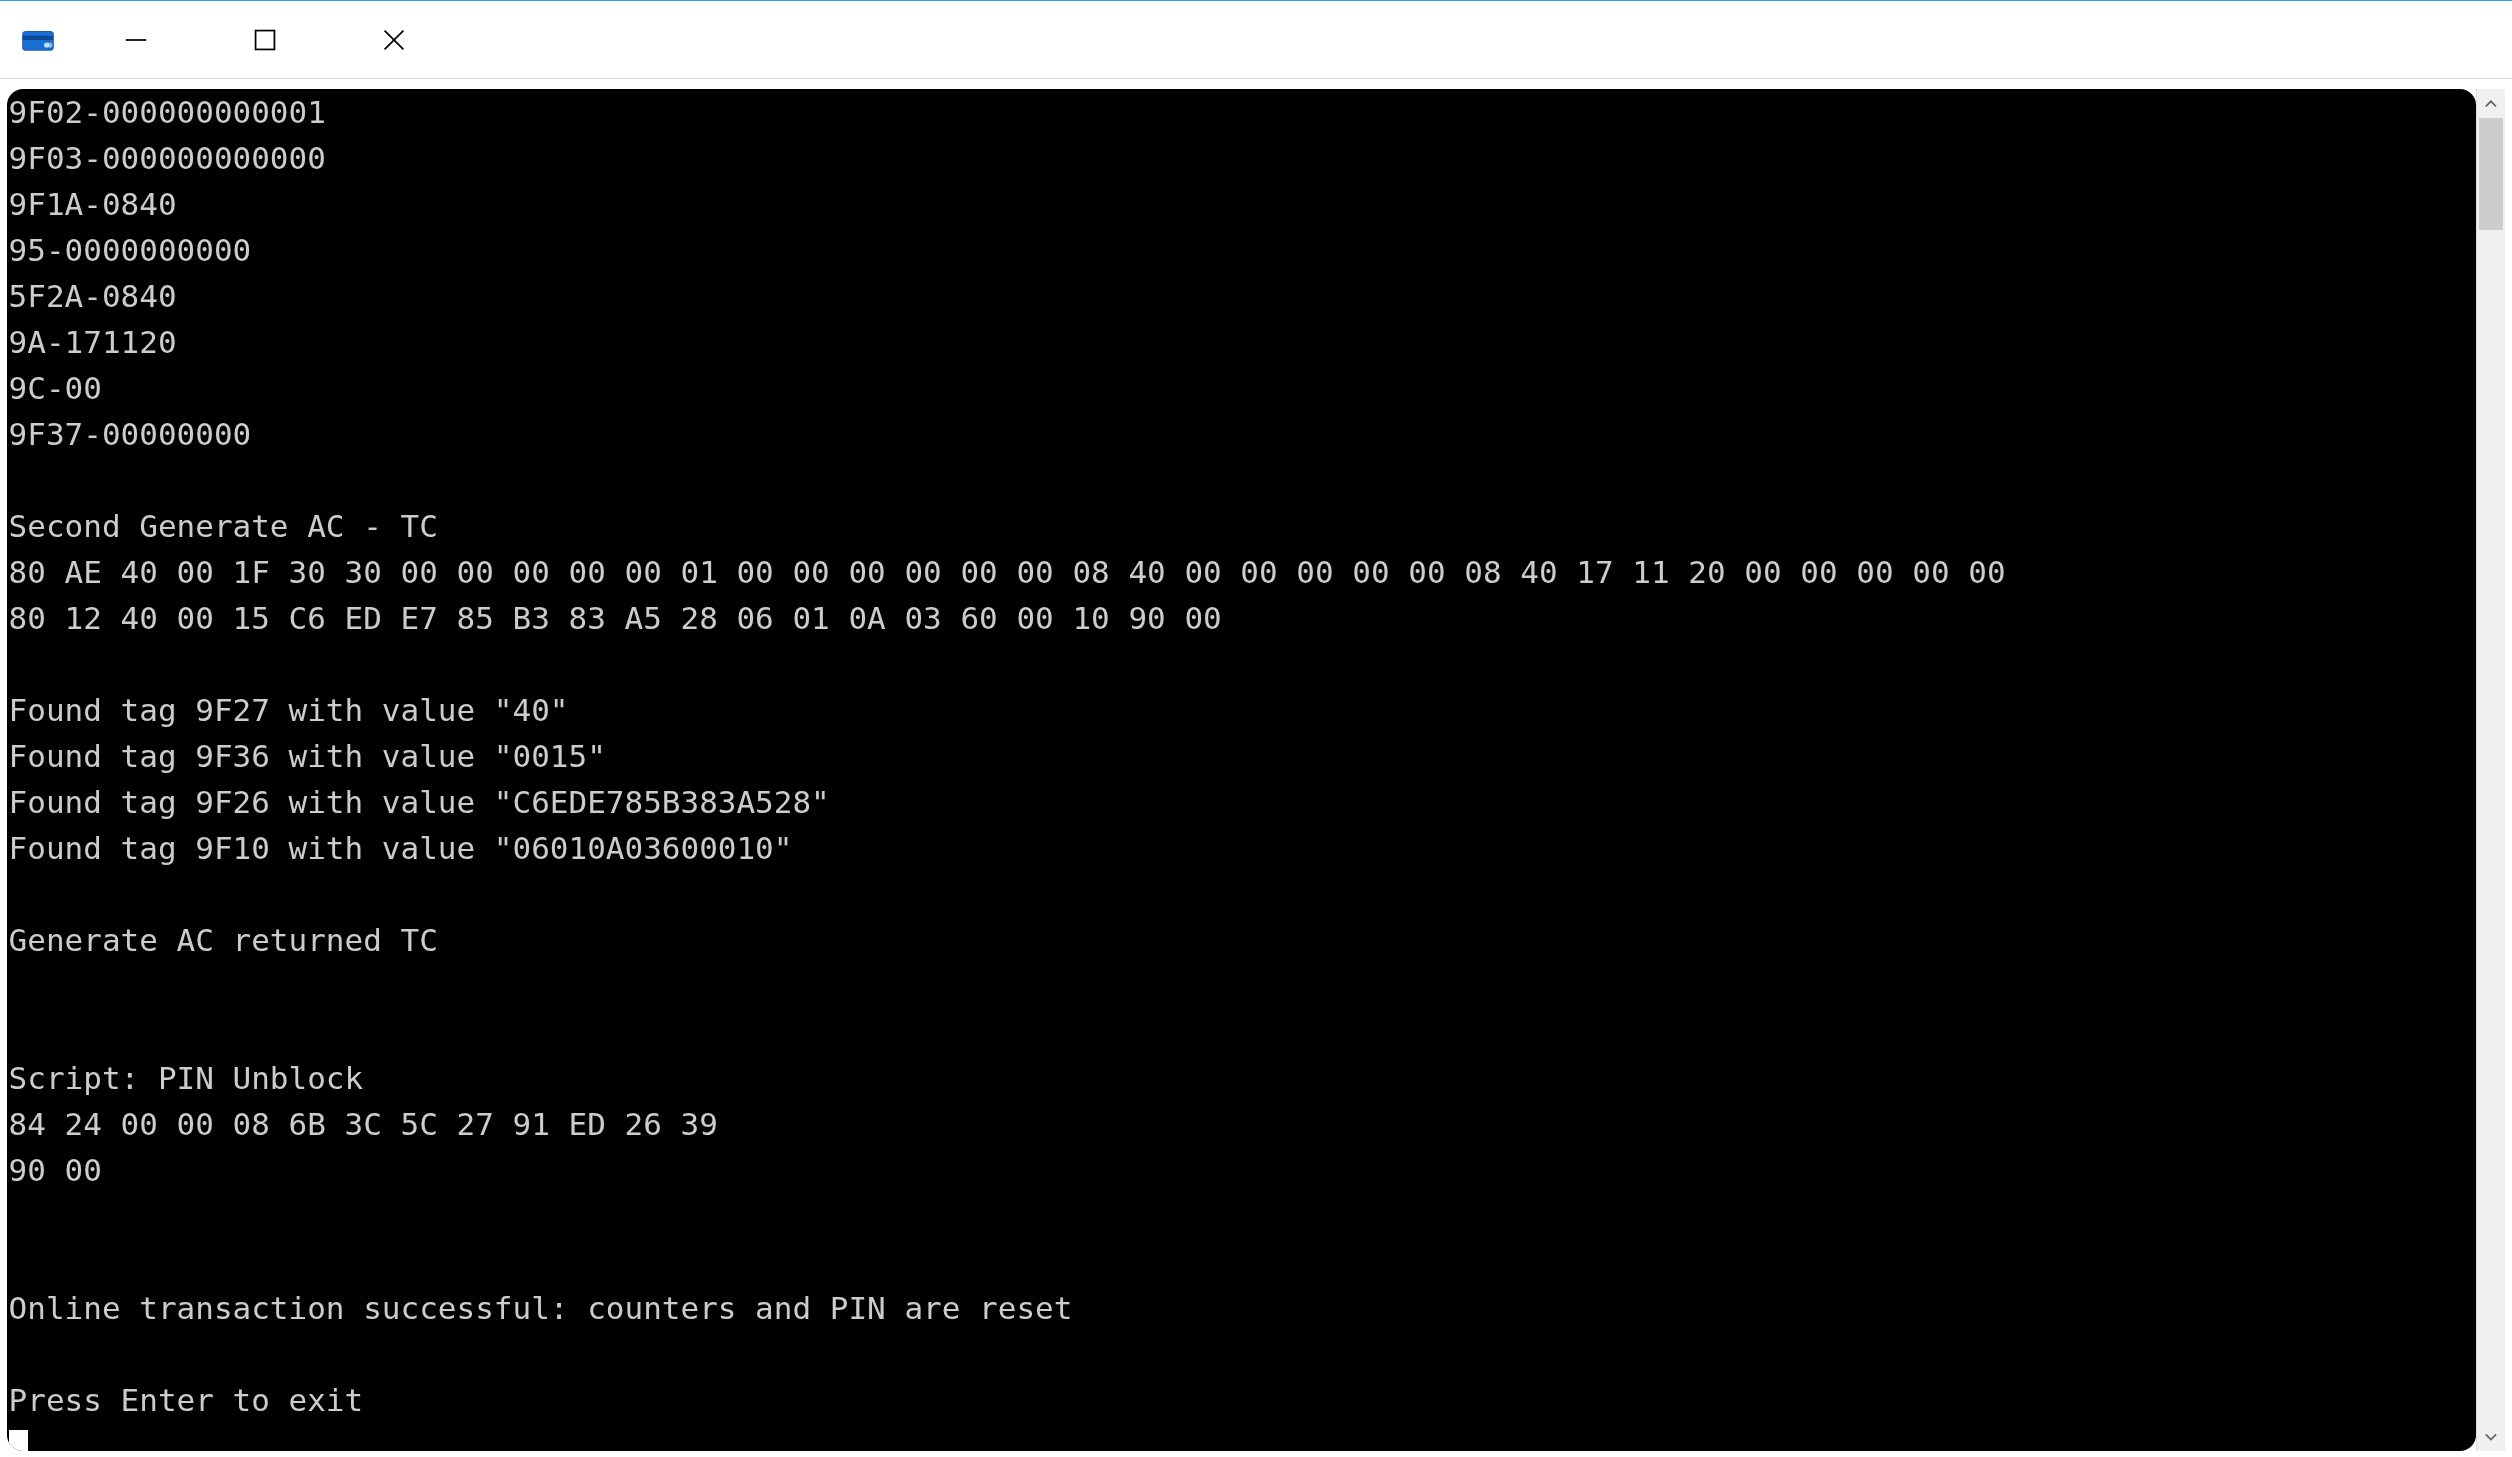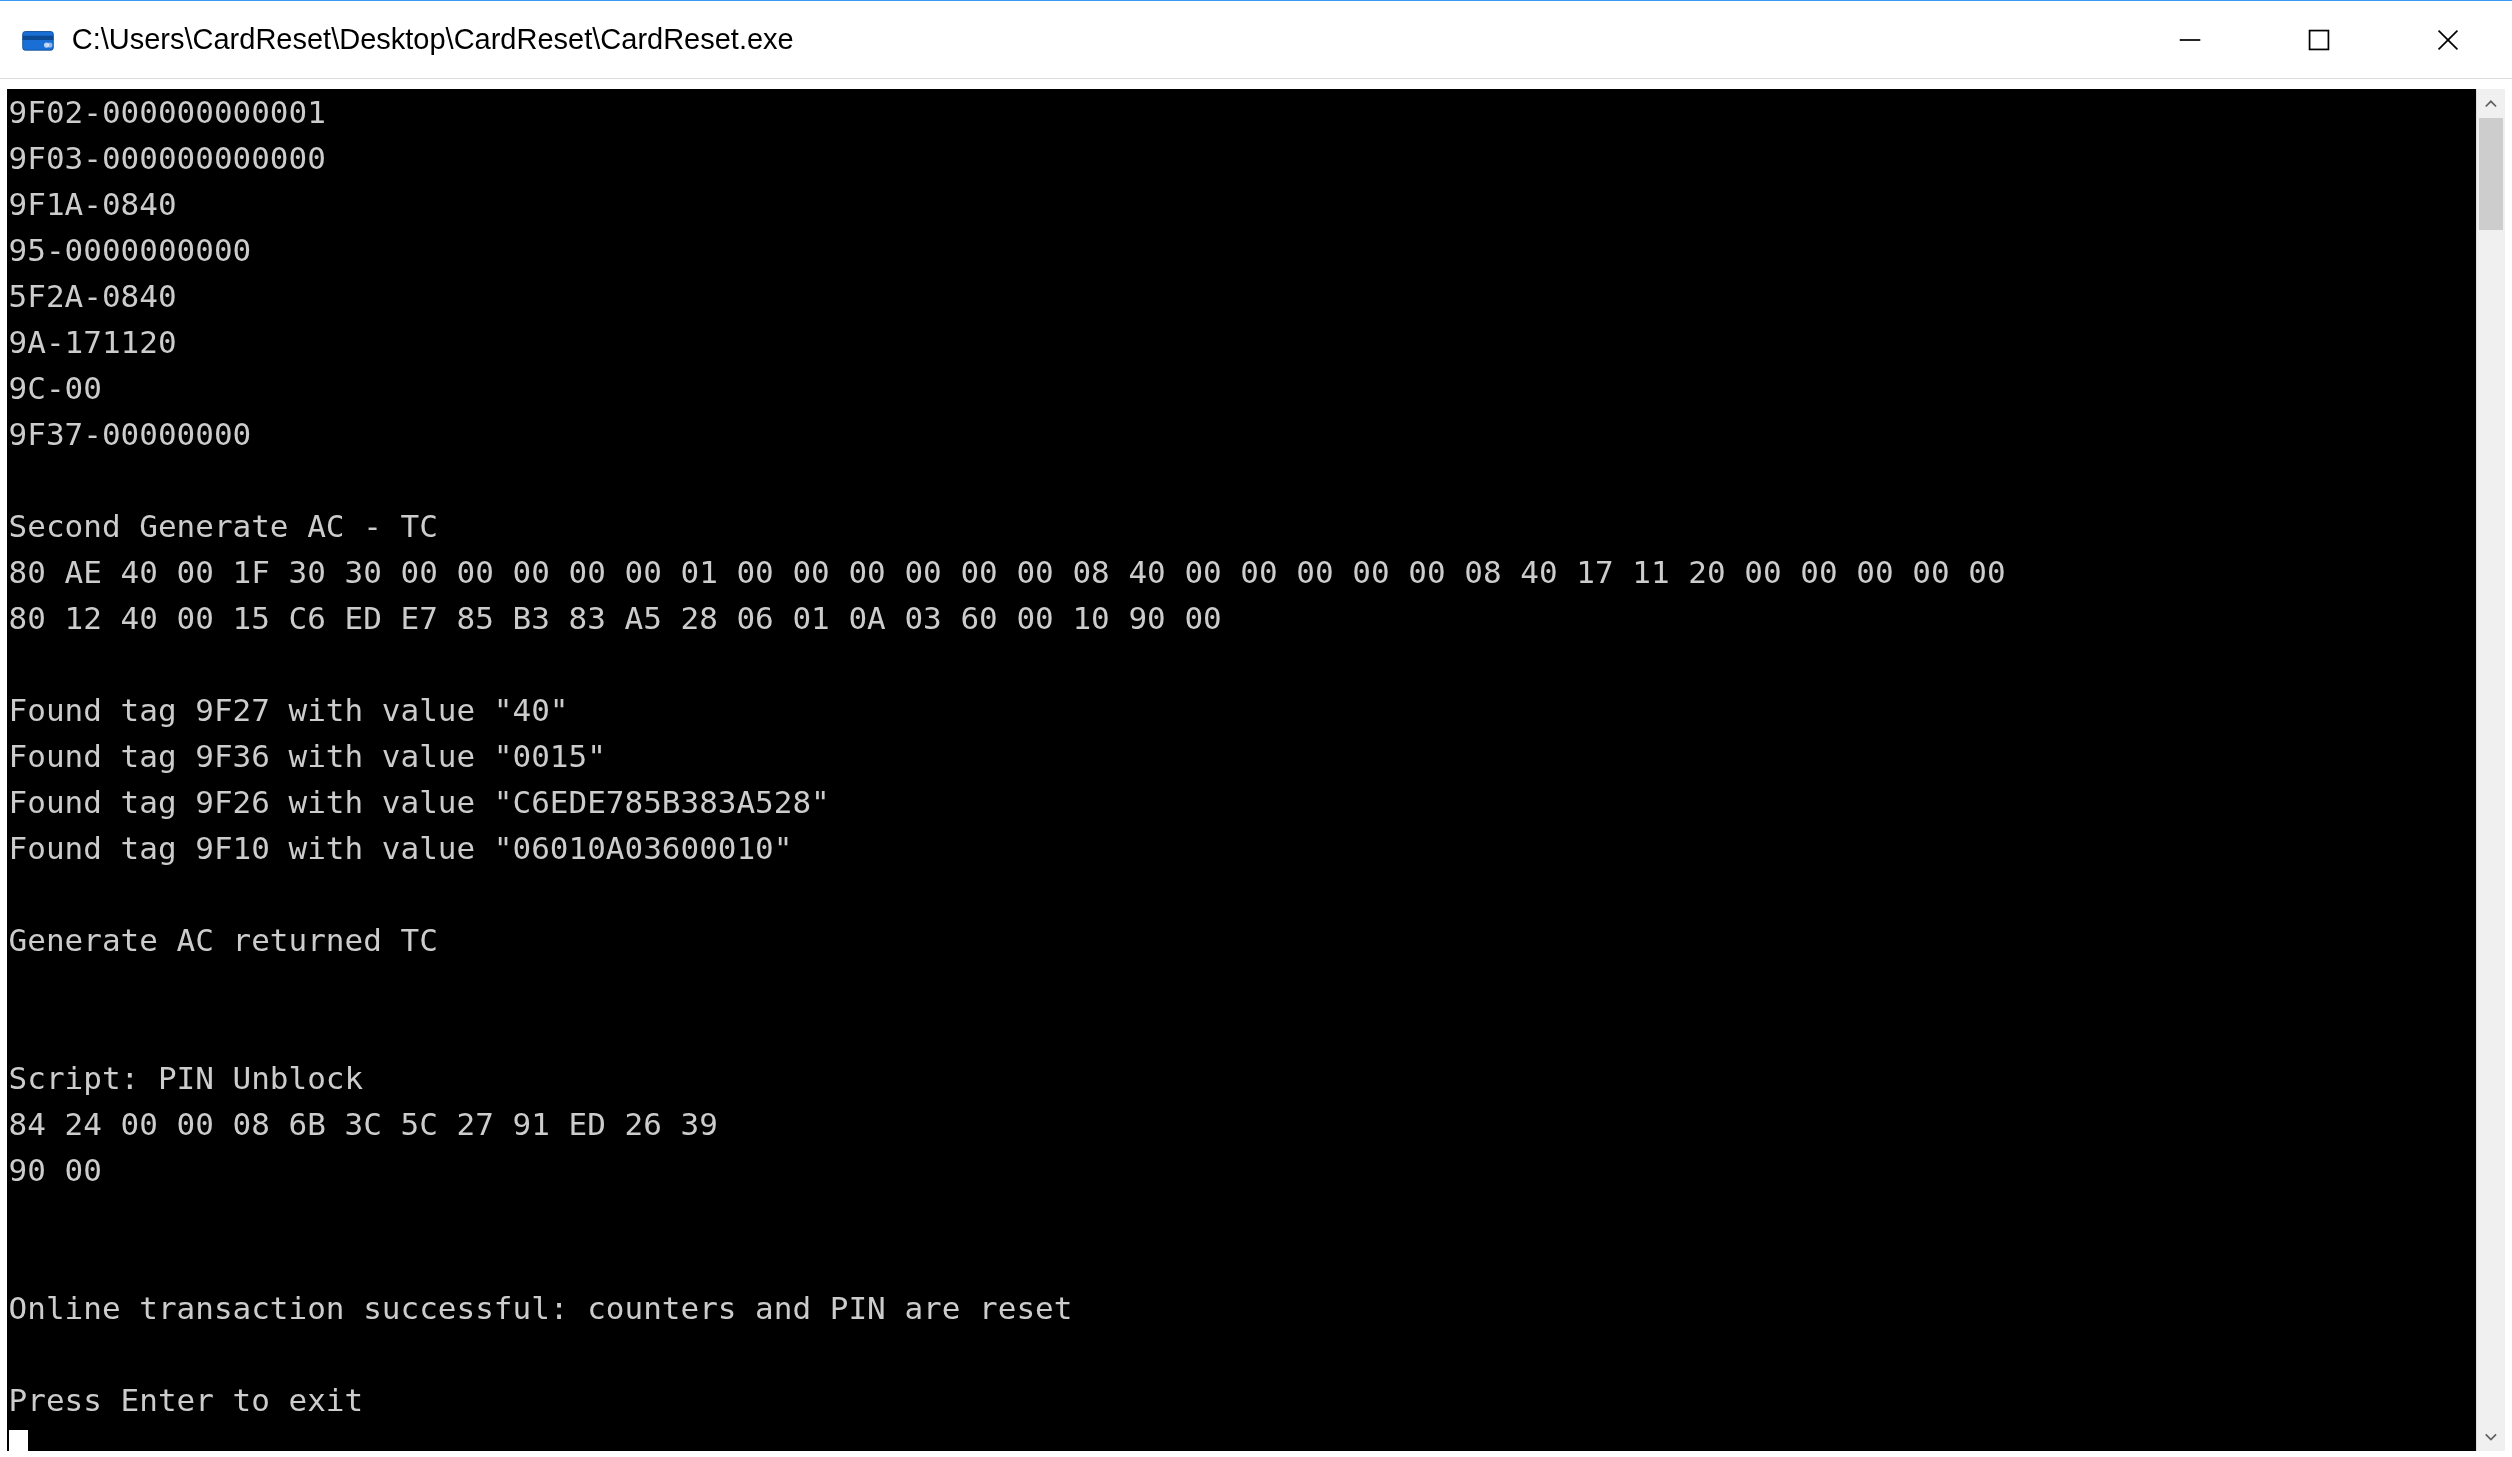--- a/index.html
+++ b/index.html
@@ -76,20 +76,21 @@
     .console {
       flex: 1;
       background: #000;
       color: #ccc;
       font-family: Consolas, "Lucida Console", monospace;
       font-size: 31px;
       line-height: 46px;
       white-space: pre;
       overflow: hidden;
       padding-left: 1.7px;
+      border-radius: 16px;
     }
     .scrollbar-v {
       width: 29px;
       background: #f0f0f0;
       display: flex;
       flex-direction: column;
       border-left: 0.9px solid #ddd;
     }
     .scroll-arrow {
       height: 29px;
@@ -128,21 +129,20 @@
 <div class="window">
   <div class="titlebar">
     <div class="app-icon">
       <svg viewBox="0 0 40 40">
         <rect x="2" y="10" width="36" height="22" rx="3" fill="#1a6fd6" stroke="#0d4a94" stroke-width="1"></rect>
         <rect x="2" y="15" width="36" height="5" fill="#0d4a94"></rect>
         <circle cx="30" cy="26" r="3" fill="#fff" opacity="0.7"></circle>
         <circle cx="34" cy="26" r="3" fill="#fff" opacity="0.5"></circle>
       </svg>
     </div>
-    <div class="title-text">C:\Users\CardReset\Desktop\CardReset\CardReset.exe</div>
     <div class="window-controls">
       <button class="win-btn">
         <svg viewBox="0 0 28 28">
           <line x1="2" y1="14" x2="26" y2="14" stroke="#000" stroke-width="2"></line>
         </svg>
       </button>
       <button class="win-btn">
         <svg viewBox="0 0 28 28">
           <rect x="3" y="3" width="22" height="22" fill="none" stroke="#000" stroke-width="2"></rect>
         </svg>

